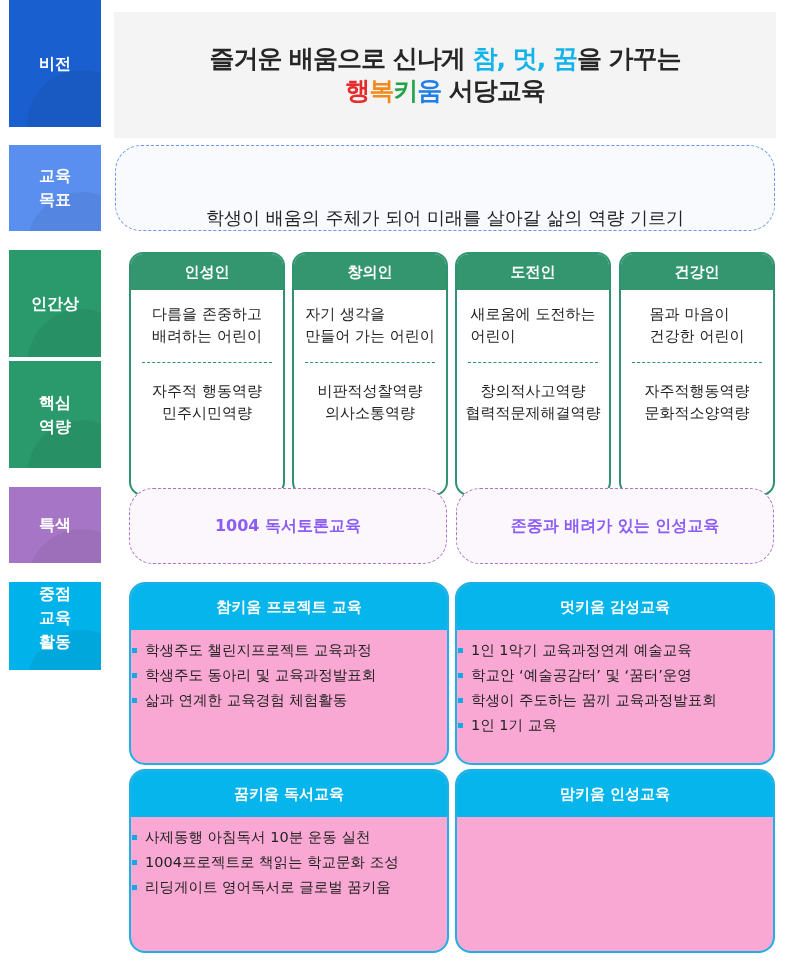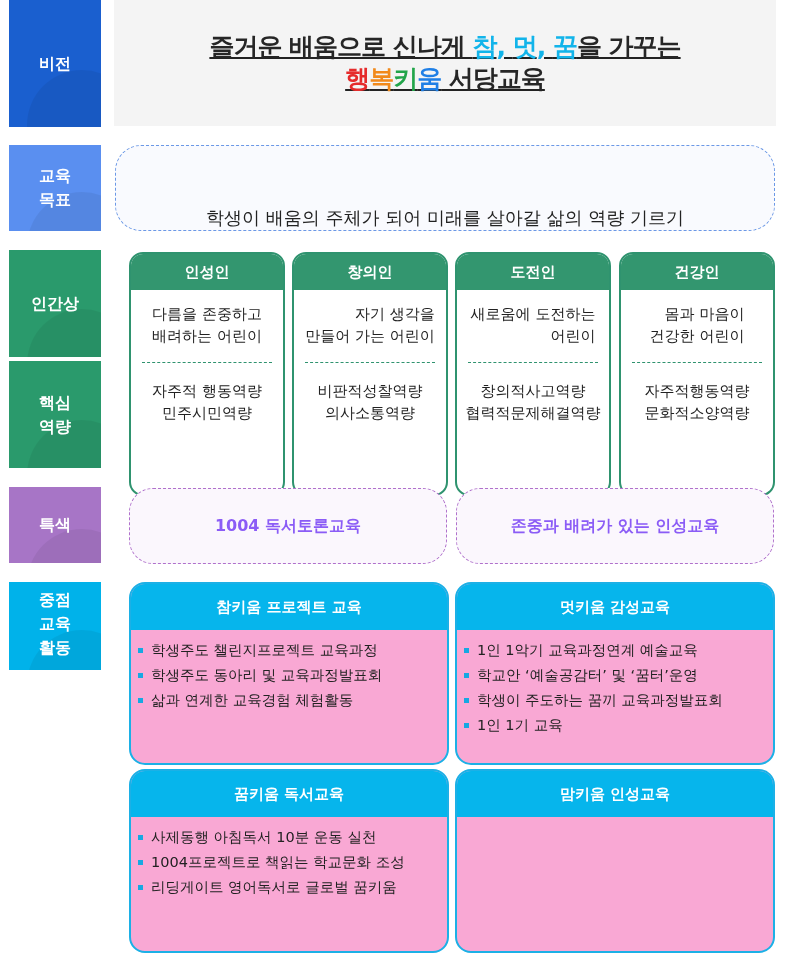--- a/index.html
+++ b/index.html
@@ -5,43 +5,43 @@
   * { box-sizing: border-box; margin: 0; padding: 0; }
   body { width: 787px; height: 962px; background: #ffffff; font-family: "DejaVu Sans", "Liberation Sans", sans-serif; position: relative; overflow: hidden; color: #222; }
   .label { position: absolute; left: 9px; width: 92px; color: #fff; font-weight: bold; font-size: 16px; display: flex; align-items: center; justify-content: center; text-align: center; line-height: 1.5; overflow: hidden; }
   .label::after { content: ""; position: absolute; left: 18px; top: 55%; width: 110px; height: 110px; border-radius: 50%; background: rgba(0,0,0,0.06); }
   .label span { position: relative; z-index: 1; white-space: pre-line; }
   .lab-vision { top: 0; height: 127px; background: #1a5fcf; }
   .lab-goal { top: 145px; height: 86px; background: #5a8ff0; }
   .lab-human { top: 250px; height: 107px; background: #2a9a6c; }
   .lab-core { top: 361px; height: 107px; background: #2a9a6c; }
   .lab-special { top: 487px; height: 76px; background: #a775c6; }
-  .lab-focus { top: 582px; height: 88px; background: #00b2ea; align-items: flex-start; padding-top: 6px; }
+  .lab-focus { top: 582px; height: 88px; background: #00b2ea; align-items: flex-start; }
 
-  .vision-box { position: absolute; left: 114px; top: 0; width: 662px; height: 126px; background: #f4f4f4; display: flex; flex-direction: column; align-items: center; justify-content: center; text-decoration: underline; }
+  .vision-box { position: absolute; left: 114px; top: 12px; width: 662px; height: 126px; background: #f4f4f4; display: flex; flex-direction: column; align-items: center; justify-content: center; }
   .vision-line { font-size: 25px; font-weight: bold; color: #262626; letter-spacing: -1px; line-height: 1.3; }
   .c-cyan { color: #12b4ea; }
   .c-red { color: #e52b2b; }
   .c-orange { color: #f18a1c; }
   .c-green { color: #22a54a; }
   .c-blue { color: #1f7fe6; }
 
   .goal-box { position: absolute; left: 115px; top: 145px; width: 660px; height: 86px; border: 1.5px dashed #6b98e6; border-radius: 26px; background: #f9fafe; display: flex; align-items: flex-end; justify-content: center; font-size: 18px; color: #222; }
 
   .person-card { position: absolute; top: 252px; width: 156px; height: 244px; border: 2px solid #2f936f; border-radius: 14px; background: #fff; overflow: hidden; }
   .person-head { height: 36px; background: #33966f; color: #fff; font-weight: bold; font-size: 15px; display: flex; align-items: center; justify-content: center; }
-  .person-desc { height: 72px; display: flex; align-items: center; justify-content: center; text-align: right; font-size: 15px; line-height: 1.45; white-space: pre-line; color: #222; }
+  .person-desc { height: 72px; display: flex; align-items: center; justify-content: center; text-align: left; font-size: 15px; line-height: 1.45; white-space: pre-line; color: #222; }
   .person-div { margin: 0 11px; border-top: 1.5px dashed #2f936f; }
   .person-comp { height: 80px; display: flex; align-items: center; justify-content: center; text-align: center; font-size: 15px; line-height: 1.45; white-space: pre-line; color: #222; }
 
   .special-box { position: absolute; top: 488px; width: 318px; height: 76px; border: 1.5px dashed #b071cc; border-radius: 24px; background: #fbf7fd; display: flex; align-items: center; justify-content: center; color: #8b5cf6; font-weight: bold; font-size: 16px; }
 
   .act-card { position: absolute; width: 320px; border: 2px solid #1cb0e6; border-radius: 16px; background: #f9a8d4; overflow: hidden; }
   .act-head { height: 46px; background: #06b5ec; color: #fff; font-weight: bold; font-size: 15px; display: flex; align-items: center; justify-content: center; }
-  .act-list { list-style: none; padding: 8px 0 0 7px; }
+  .act-list { list-style: none; padding: 8px 0 0 1px; }
   .act-item { font-size: 14.5px; line-height: 25px; color: #222; display: flex; align-items: center; }
   .act-item .bullet { width: 5px; height: 5px; background: #16a8e2; margin-right: 8px; flex: none; }
 </style>
 </head>
 <body>
 
 <div class="label lab-vision">
     <span>비전</span>
   </div>
 <div class="label lab-goal">

